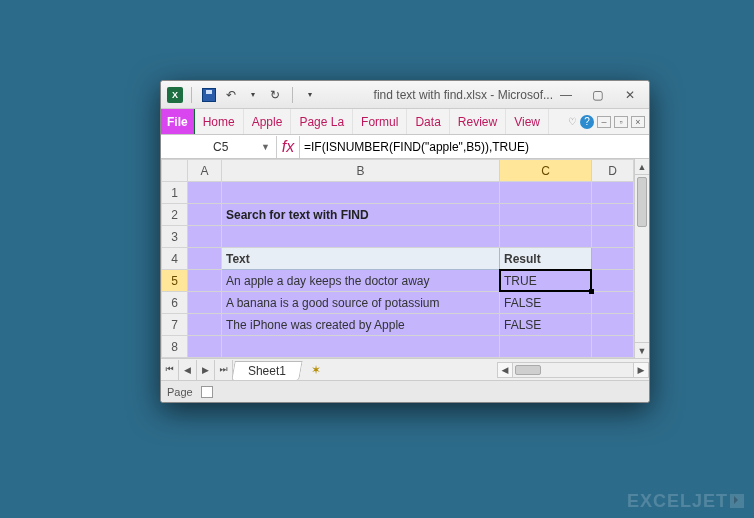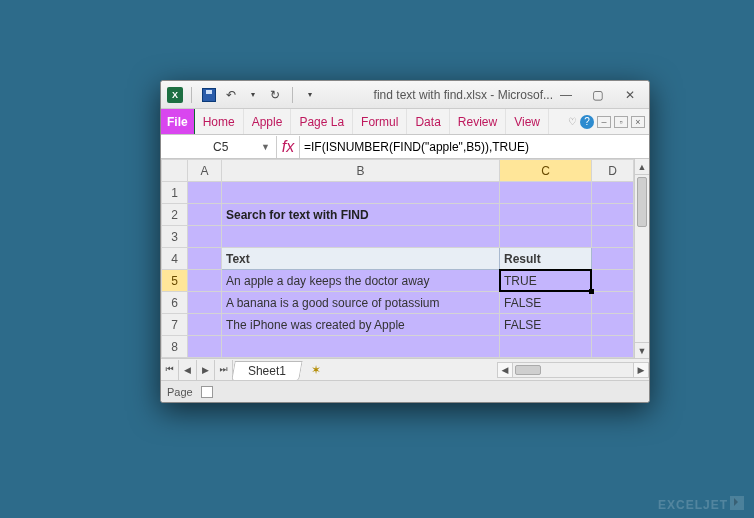--- a/index.html
+++ b/index.html
@@ -80,21 +80,21 @@
   .view-btn { width: 20px; height: 14px; border: 1px solid #bbb; background: linear-gradient(#fff,#e8e8e8); cursor: pointer; position: relative; }
   .view-btn .bars { position: absolute; inset: 2px; display: flex; gap: 1px; }
   .view-btn .bars i { flex: 1; background: #cfa23a; }
   .view-btn.layout .bars i { background: #9fb9d8; }
   .view-btn.pb .bars { flex-direction: column; }
   .view-btn.pb .bars i { background: #aaa; }
   .zoom-label { padding: 0 4px; }
   .zoom-btn { width: 14px; height: 14px; border: 1px solid #aaa; background: #fff; border-radius: 50%; display: flex; align-items: center; justify-content: center; font-size: 10px; cursor: pointer; color: #555; }
   .zoom-slider { width: 60px; height: 4px; background: #ccc; position: relative; border-radius: 2px; }
   .zoom-slider .zthumb { position: absolute; left: 28px; top: -4px; width: 6px; height: 12px; background: #888; border-radius: 1px; }
-  .watermark { position: absolute; right: 10px; bottom: 6px; color: rgba(255,255,255,0.18); font-size: 12px; font-weight: bold; font-family: Arial; letter-spacing: 1px; }
+  .watermark { position: absolute; right: 10px; bottom: 6px; color: rgba(255,255,255,0.18); font-size: 18px; font-weight: bold; font-family: Arial; letter-spacing: 1px; }
   .watermark .sq { display: inline-block; width: 14px; height: 14px; background: rgba(255,255,255,0.15); margin-left: 2px; vertical-align: -1px; position: relative; }
   .watermark .sq::after { content: ""; position: absolute; right: 2px; top: 2px; border: 4px solid transparent; border-left-color: rgba(0,0,0,0.25); }
 </style>
 </head>
 <body>
 
 <div class="window">
 
   <div class="titlebar">
     <div class="qat">

